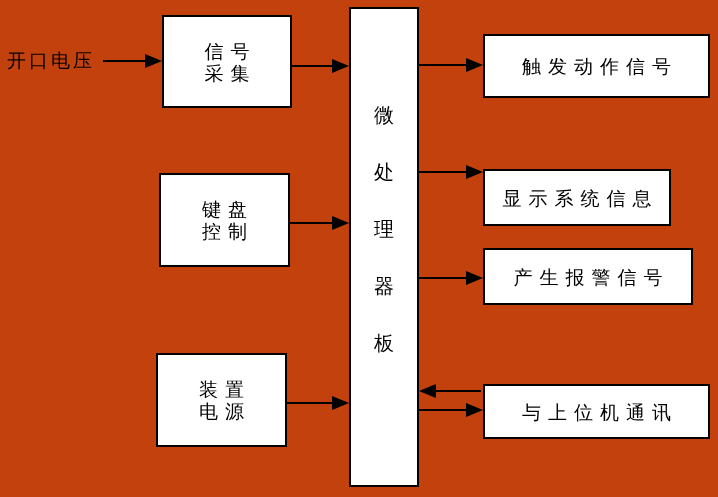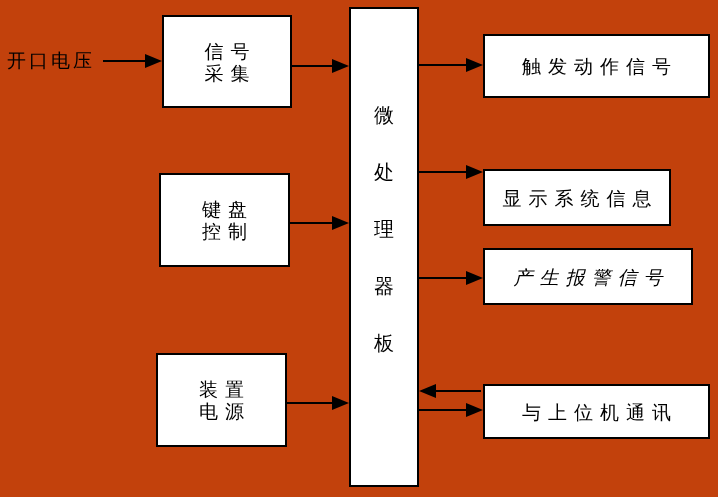--- a/index.html
+++ b/index.html
@@ -127,21 +127,21 @@
   </div>
 
   <div class="box one-line" style="left:483px; top:34px; width:227px; height:64px;">
     <div class="bline">触发动作信号</div>
   </div>
 
   <div class="box one-line" style="left:483px; top:141px; width:188px; height:57px;margin-top:28px;">
     <div class="bline">显示系统信息</div>
   </div>
 
-  <div class="box one-line" style="left:483px; top:248px; width:210px; height:57px;font-style:italic;">
+  <div class="box one-line" style="left:483px; top:248px; width:210px; height:57px;">
     <div class="bline">产生报警信号</div>
   </div>
 
   <div class="box one-line" style="left:483px; top:384px; width:227px; height:55px;">
     <div class="bline">与上位机通讯</div>
   </div>
 
   <div class="arrow head-right" style="left:103px; top:60px; width:59px;">
     <div class="shaft"></div>
       <div class="head"></div>

